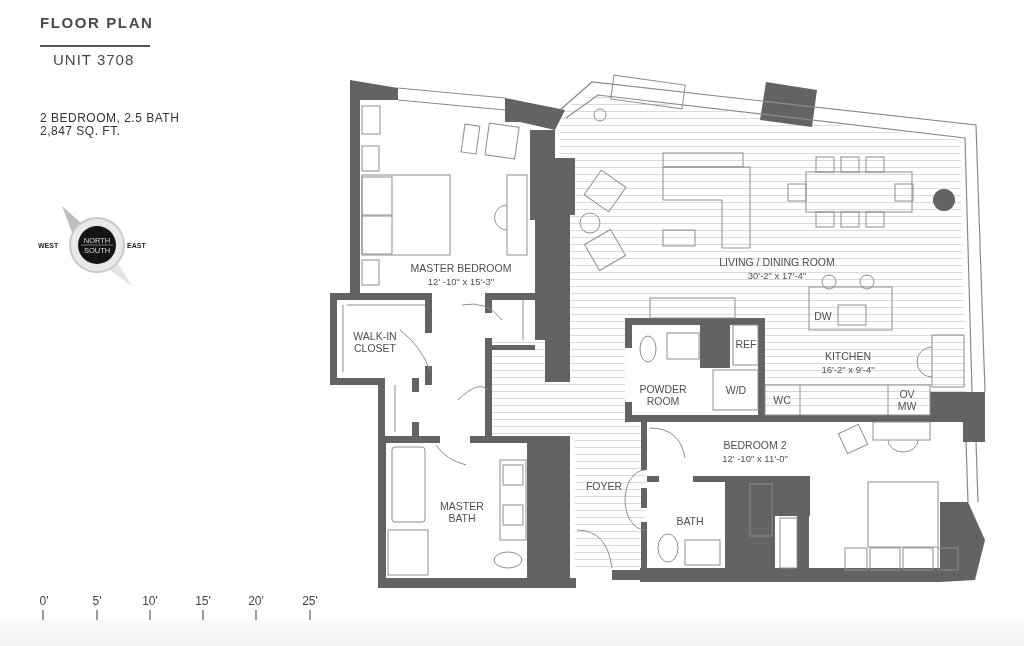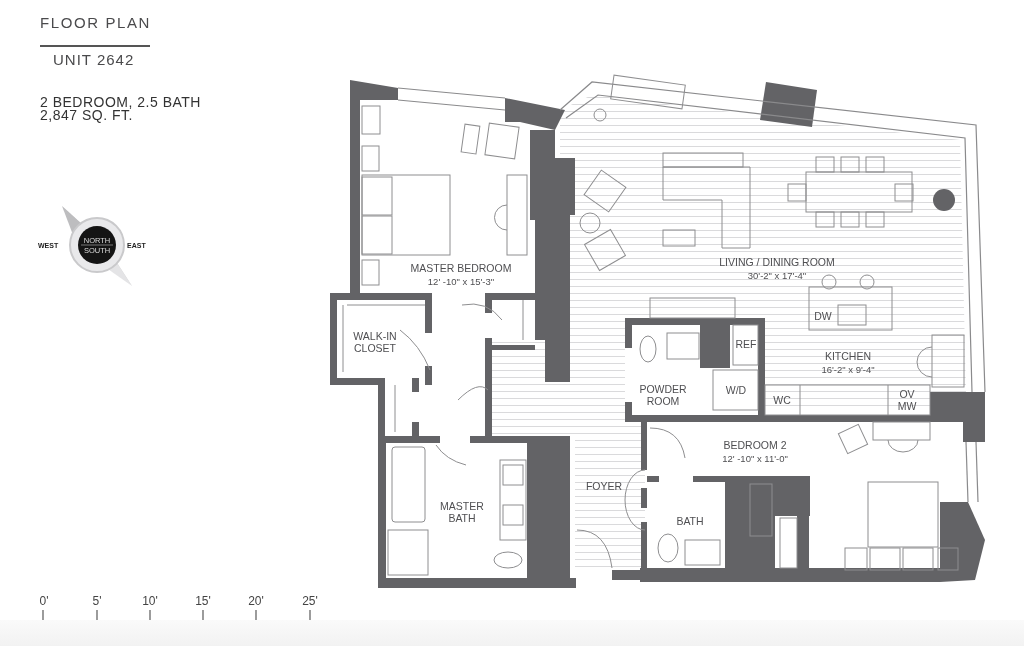--- a/index.html
+++ b/index.html
@@ -1,32 +1,32 @@
 <!DOCTYPE html>
 <html><head>
 <meta charset="utf-8">
 <style>
   html, body { margin:0; padding:0; background:#ffffff; }
   body { width:1024px; height:646px; position:relative; overflow:hidden; font-family:"Liberation Sans", sans-serif; color:#4a4a4c; }
-  .title { position:absolute; left:40px; top:14px; font-size:15px; letter-spacing:1.6px; color:#4a4a4c; }
+  .title { position:absolute; left:40px; top:14px; font-size:15px; letter-spacing:1.6px; color:#4a4a4c;font-weight:bold; }
   .title-rule { position:absolute; left:40px; top:45px; width:110px; height:2px; background:#555; }
   .unit { position:absolute; left:53px; top:51px; font-size:15px; letter-spacing:1px; color:#4a4a4c; }
-  .specs { position:absolute; left:40px; top:96px; font-size:14px; line-height:13px; letter-spacing:0.5px; color:#333; }
+  .specs { position:absolute; left:40px; top:112px; font-size:12px; line-height:13px; letter-spacing:0.5px; color:#333; }
   .compass { position:absolute; left:36px; top:200px; width:110px; height:90px; }
   .scale { position:absolute; left:20px; top:590px; width:320px; height:50px; }
   .plan { position:absolute; left:320px; top:50px; width:704px; height:560px; }
   .bottom-band { position:absolute; left:0; top:620px; width:1024px; height:26px; background:linear-gradient(#fafafa,#f2f2f2); }
   svg text { font-family:"Liberation Sans", sans-serif; }
 </style>
 </head>
 <body>
 
 <div class="title">FLOOR PLAN</div>
 <div class="title-rule"></div>
-<div class="unit">UNIT  2642</div>
+<div class="unit">UNIT  3708</div>
 <div class="specs">
   <div>2 BEDROOM, 2.5 BATH</div>
   <div>2,847  SQ. FT.</div>
 </div>
 
 <svg class="compass" viewBox="0 0 110 90">
   <polygon points="26,6 96,86 70,46 " fill="#cfcfd1"></polygon>
   <polygon points="26,6 70,46 42,48" fill="#bdbdbf"></polygon>
   <polygon points="96,86 42,48 70,46" fill="#e4e4e6"></polygon>
   <circle cx="61" cy="45" r="27" fill="#e9e9eb" stroke="#c9c9cb" stroke-width="2"></circle>

